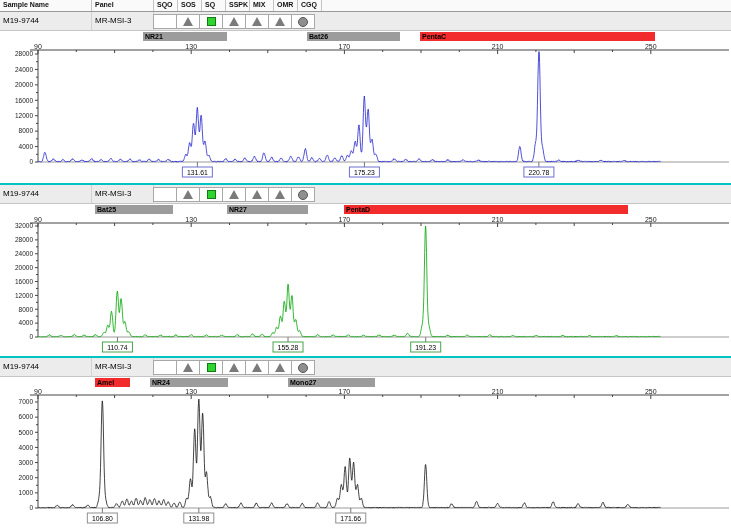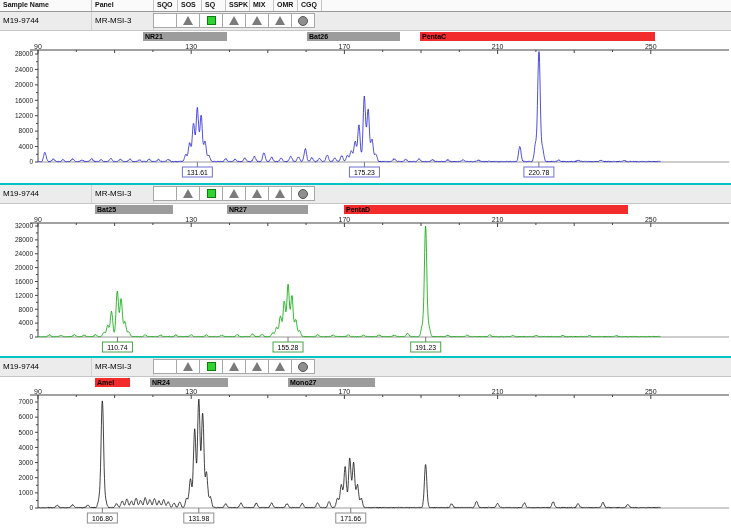--- a/index.html
+++ b/index.html
@@ -10,21 +10,21 @@
   .hcell{border-right:1px solid #c4c4c4;padding:1px 3px;font-size:7px;font-weight:bold;color:#111;
          white-space:nowrap;overflow:hidden;height:100%}
   .hc-sample{width:92px}
   .hc-panel{width:62px}
   .hc-flag{width:24px}
   .hc-fill{flex:1;border-right:none}
 
   .panel{position:relative;background:#fff}
   .panel.selected{border-top:2px solid #00c3c3;border-bottom:2px solid #00c3c3}
 
-  .sample-row{display:flex;height:19px;background:#ececec;border-bottom:1px solid #c6c6c6;align-items:flex-start}
+  .sample-row{display:flex;height:19px;background:#ececec;border-bottom:1px solid #c6c6c6;align-items:center}
   .scell{font-size:8px;color:#000;line-height:18px;padding-left:3px;border-right:1px solid #d2d2d2;
          white-space:nowrap;overflow:hidden}
   .sc-name{width:92px}
   .sc-panel{width:62px}
   .flags{display:flex;padding-top:1px}
   .flag-cell{width:24px;height:15px;background:#fff;border:1px solid #a8a8a8;margin-left:-1px;
              display:flex;align-items:center;justify-content:center}
   .icon-triangle{width:0;height:0;border-left:5px solid transparent;border-right:5px solid transparent;
                  border-bottom:9px solid #7b7b7b}
   .icon-green-square{width:9px;height:9px;background:#2fd42f;border:1px solid #127a12}

